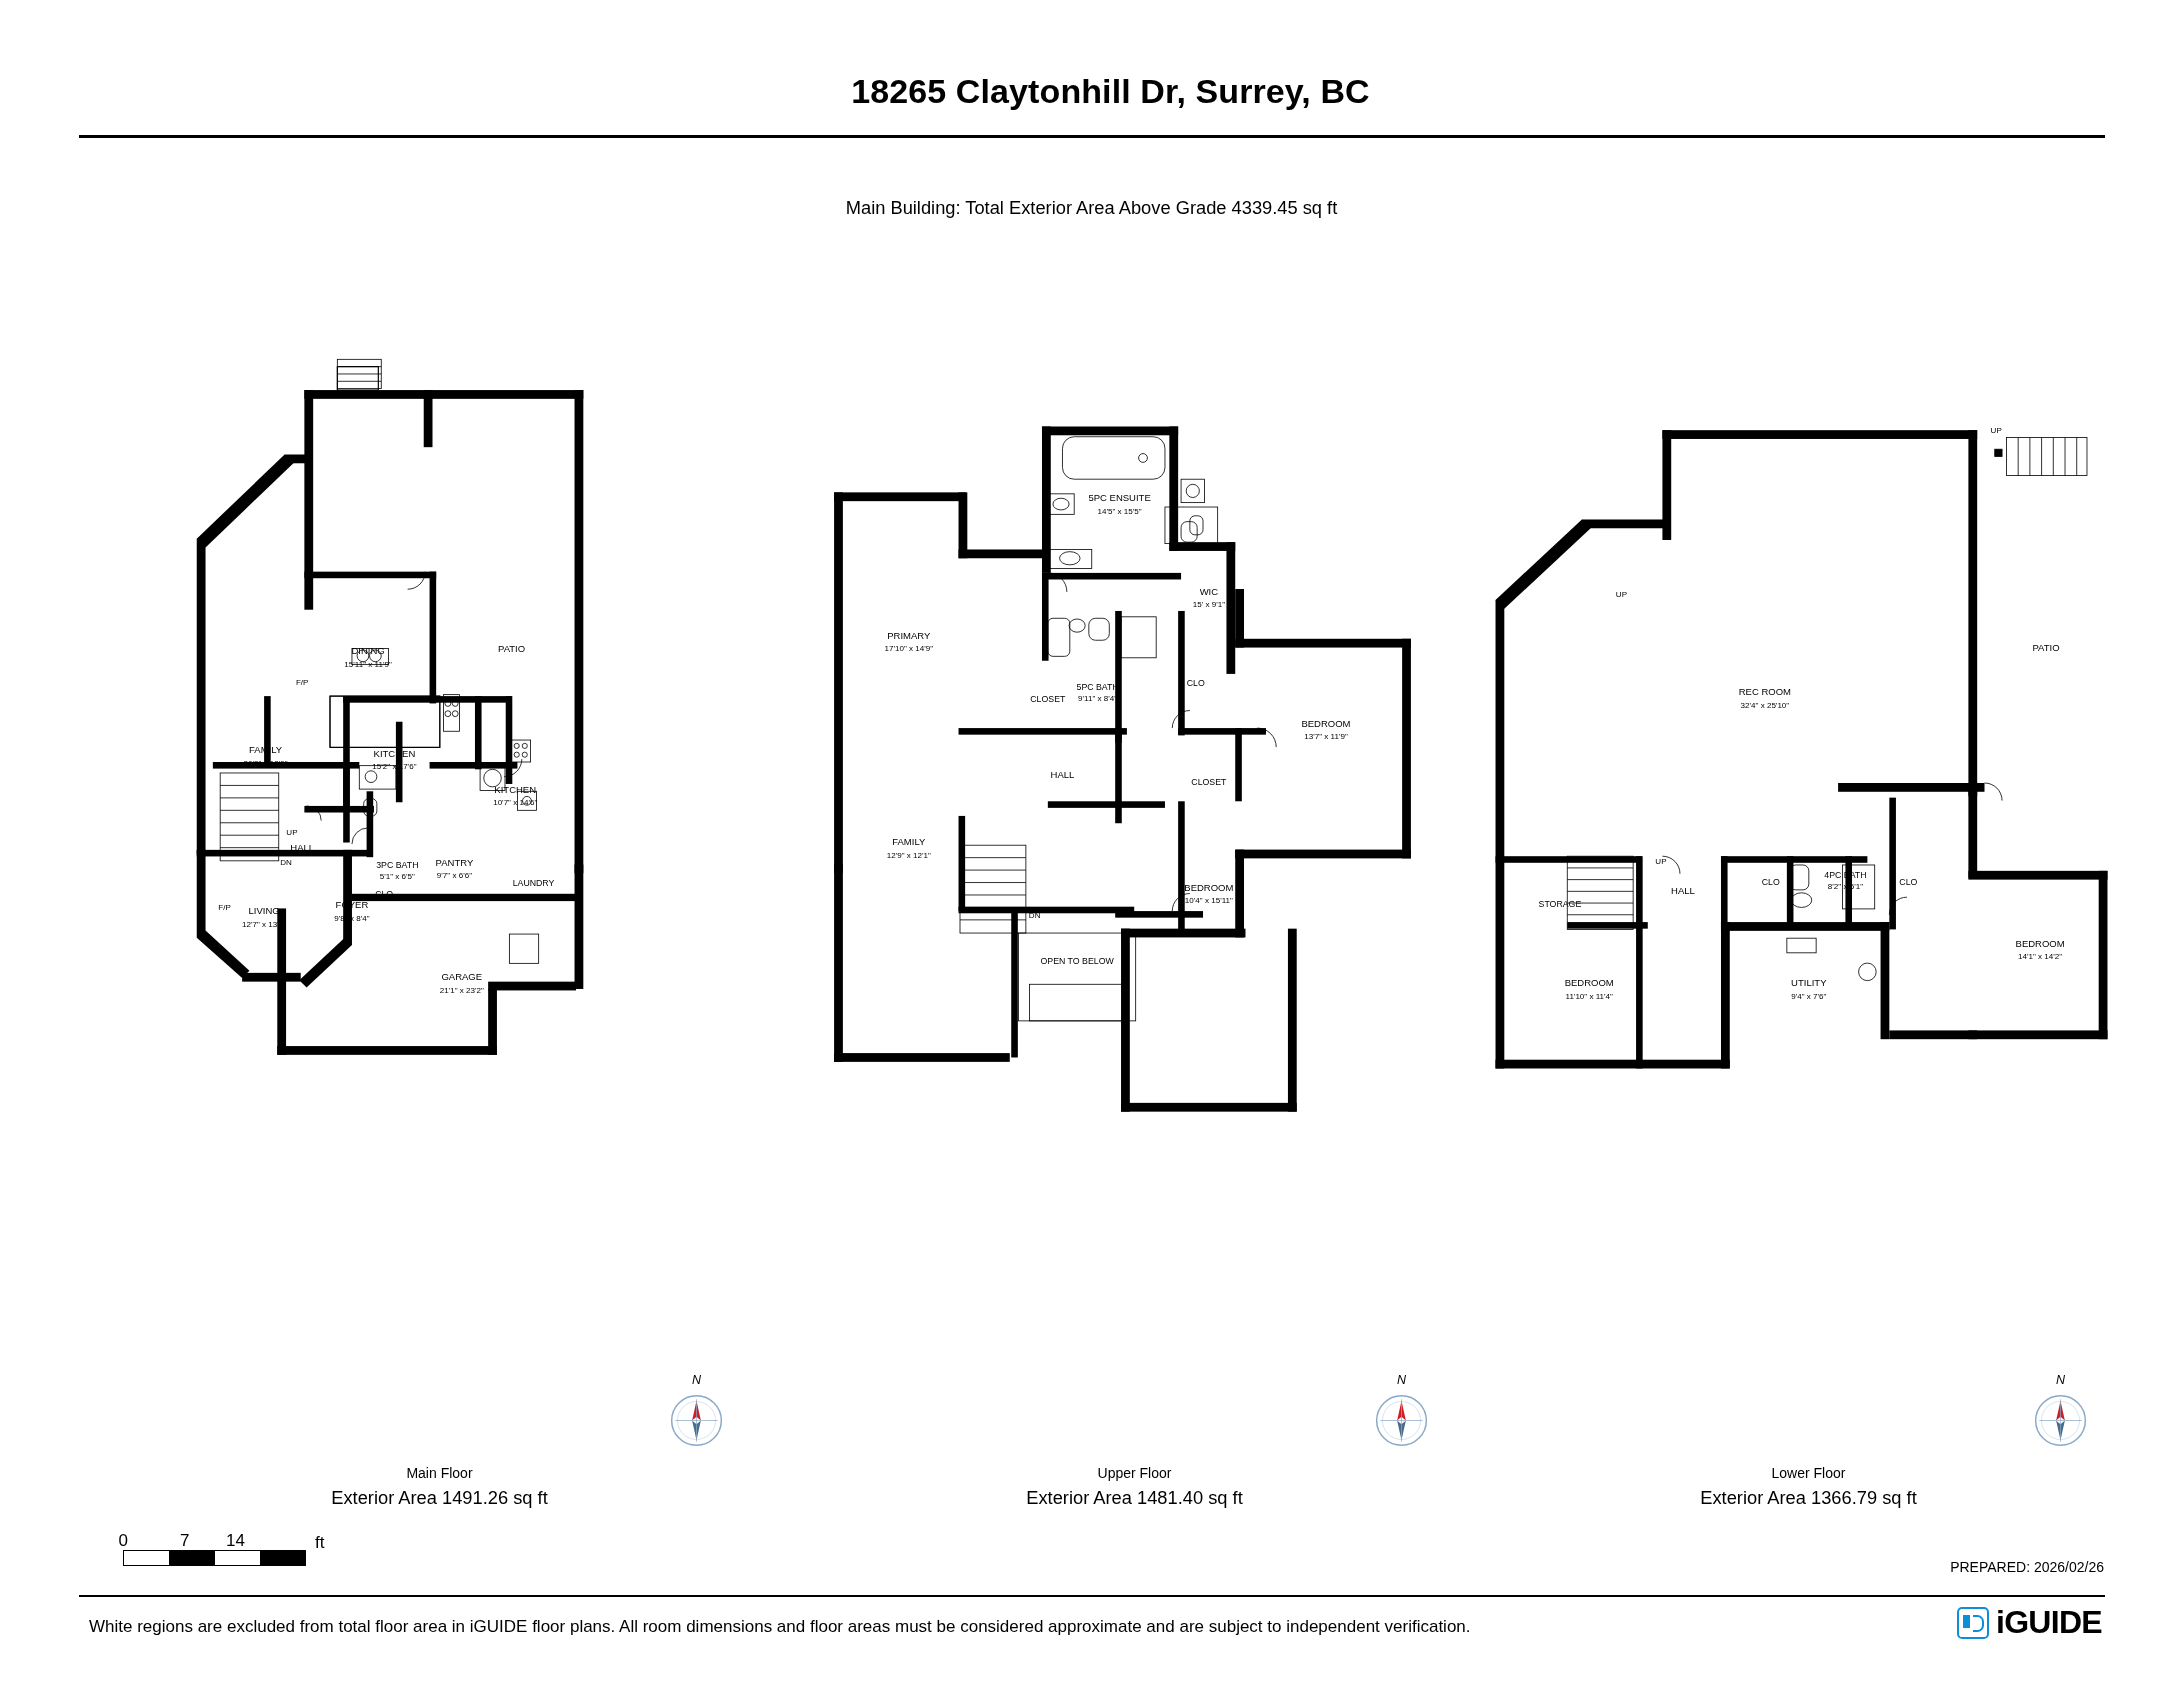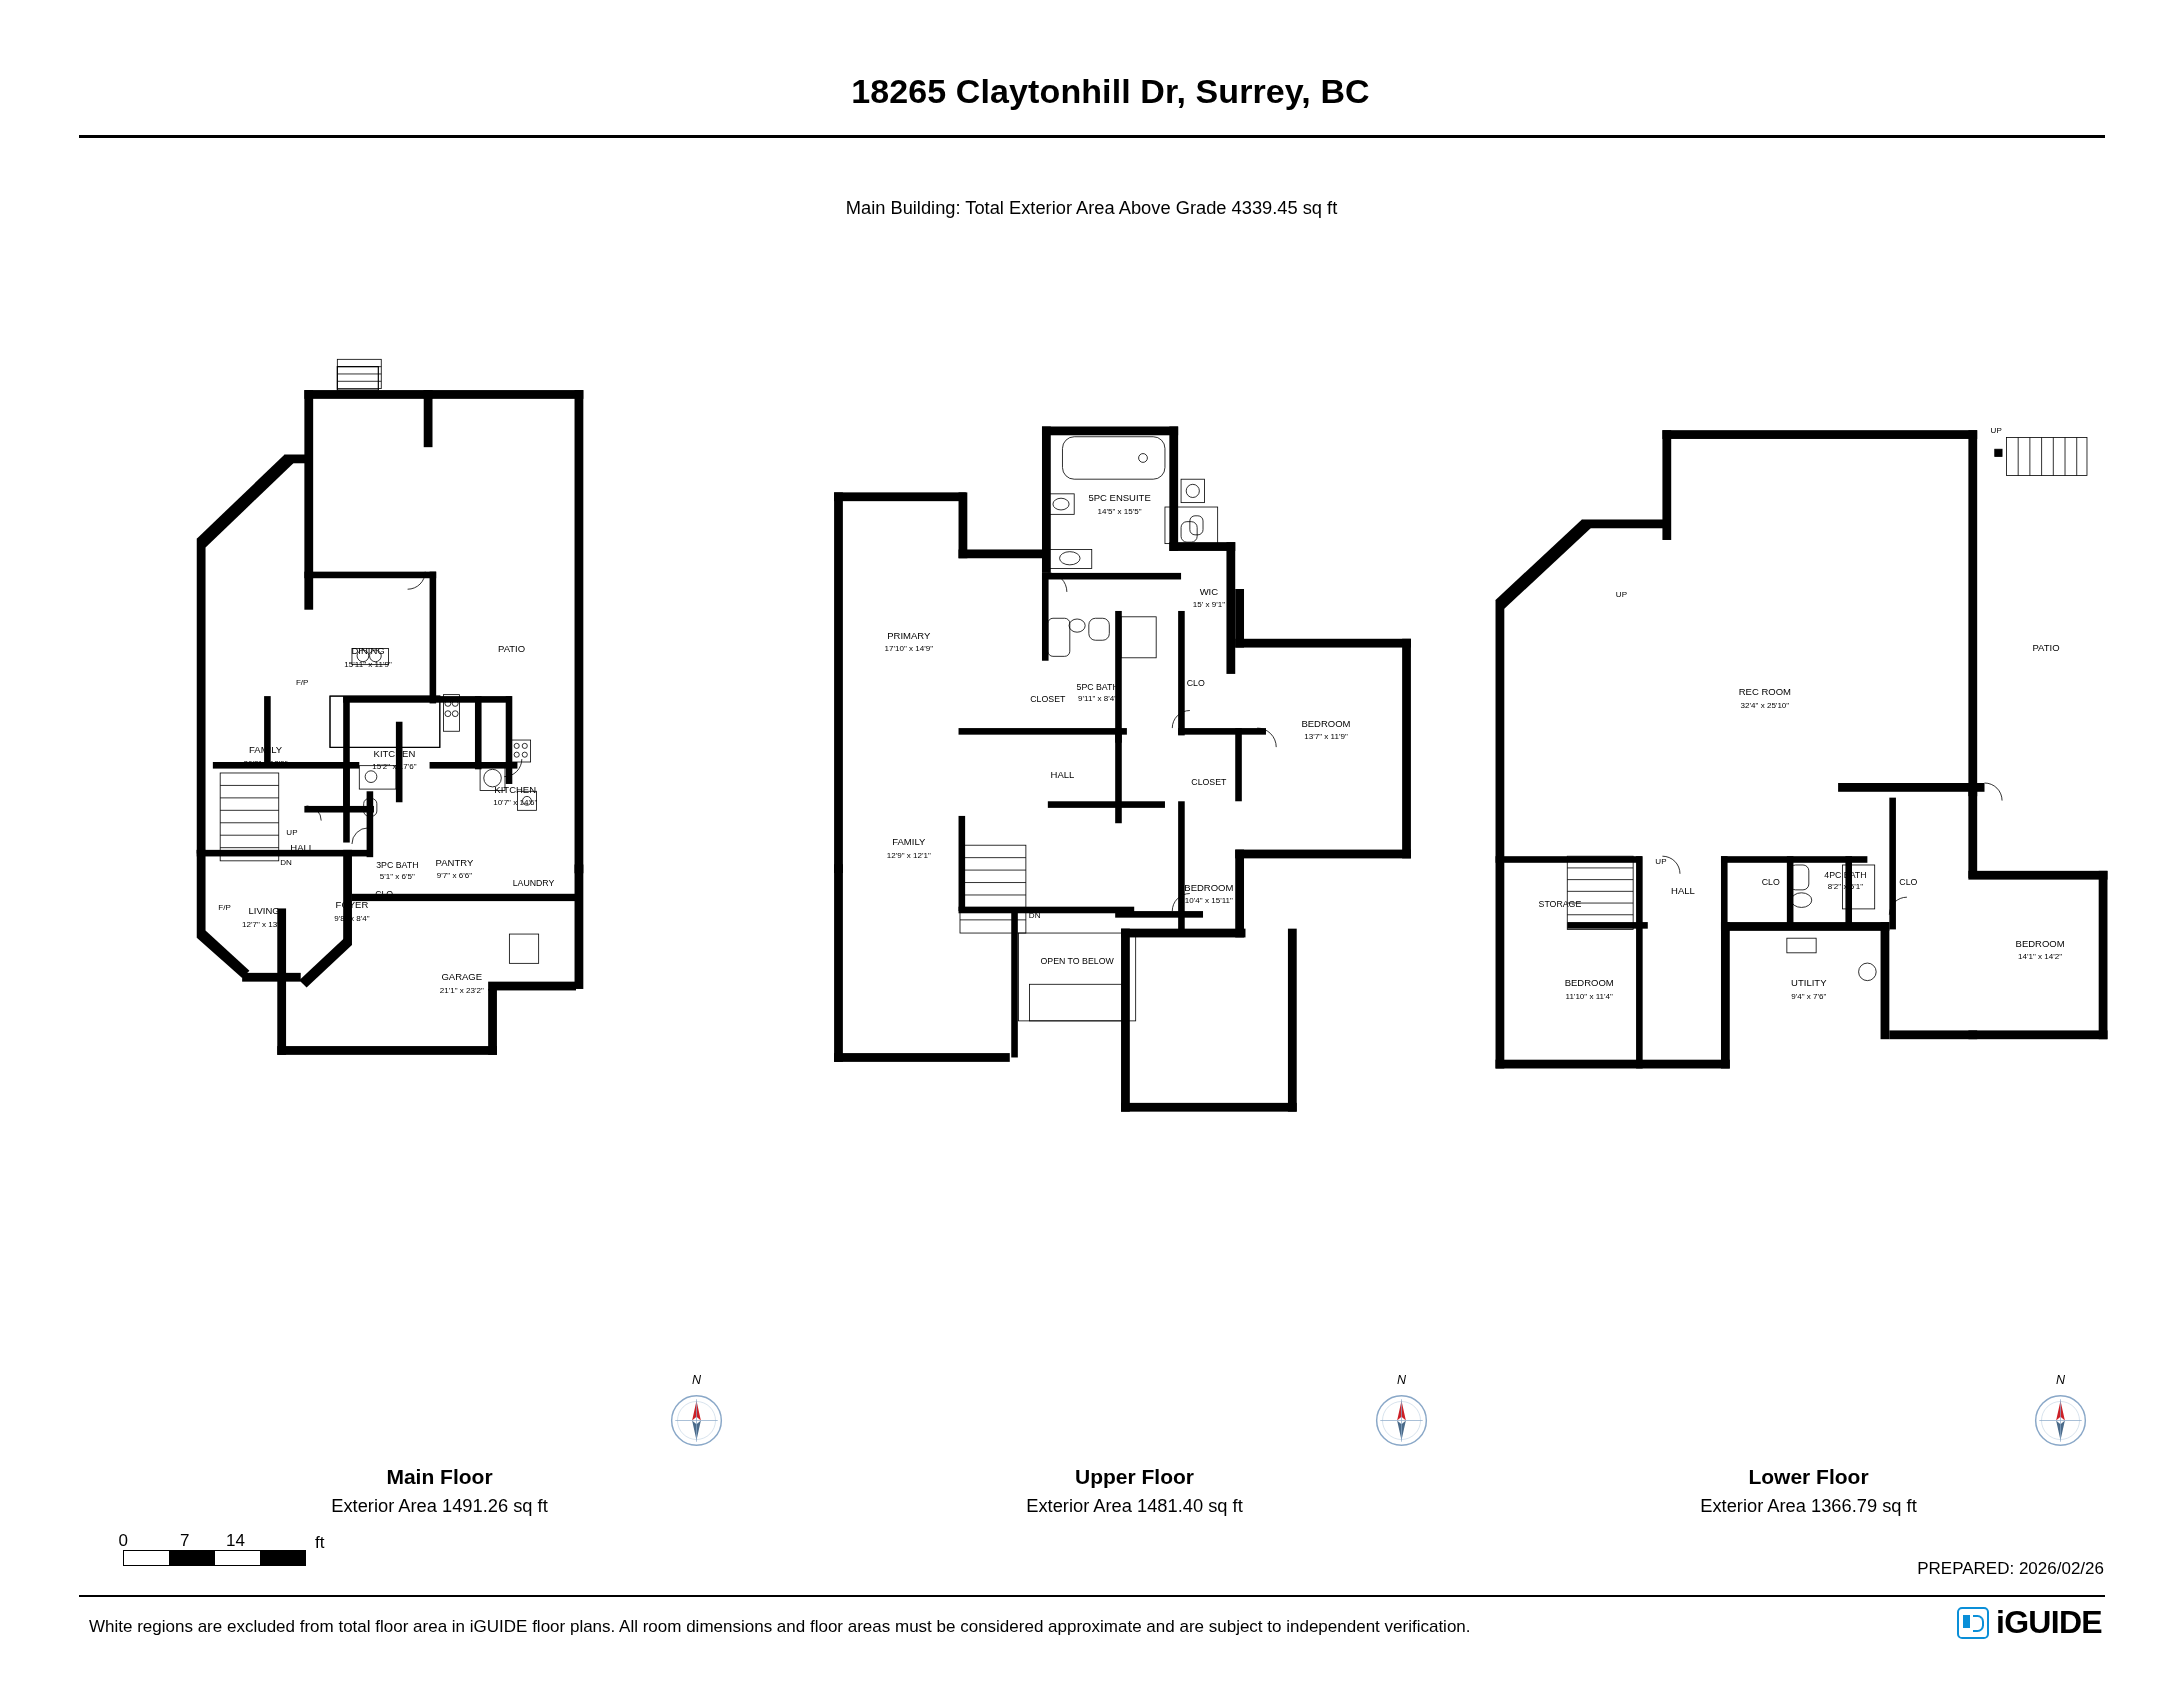--- a/index.html
+++ b/index.html
@@ -27,42 +27,42 @@
     position:absolute; top:157px; left:0; width:100%;
     text-align:center; font-size:18.3px;margin-top:40px;
   }
 
   
   .plan { position:absolute; }
   .plan svg { display:block; }
 
   
   .caption { position:absolute; text-align:center; width:439px; }
-  .caption .name { font-size:21px; font-weight:bold; }
+  .caption .name { font-size:14px; font-weight:normal; }
   .caption .area { font-size:18.3px; margin-top:5.9px; }
 
   
   .compass { position:absolute; width:57px; height:57px; }
   .compass .n-label {
     position:absolute; top:-19px; left:0; width:57px; text-align:center;
     font-size:12.5px; font-style:italic;
   }
 
   
   #scalebar { position:absolute; left:123px; top:1531px; }
   #scalebar .nums { position:relative; height:19px; width:190px; font-size:17px; }
   #scalebar .nums span { position:absolute; top:0; }
   #scalebar .bar { position:relative; width:183px; height:16px; border:1.5px solid #000; display:flex; }
   #scalebar .bar div { flex:1; height:100%; }
   #scalebar .bar .d { background:#000; }
   #scalebar .bar .l { background:#fff; }
   #scalebar .ft { position:absolute; left:192px; top:1.5px; font-size:17px; }
 
   
-  #prepared { position:absolute; right:79px; top:1559px; font-size:17px; }
+  #prepared { position:absolute; right:79px; top:1559px; font-size:14px; }
 
   
   #footer-rule { position:absolute; left:79px; top:1595px; width:2026px; height:2.2px; background:#000; }
   #disclaimer { position:absolute; left:89px; top:1617px; font-size:17px; }
 
   
   #iguide { position:absolute; right:81px; top:1604px; display:flex; align-items:center; gap:7.3px; }
   #iguide .mark {
     width:32px; height:32px; border:2.9px solid #0a8fd8; border-radius:5.1px;
     position:relative;

